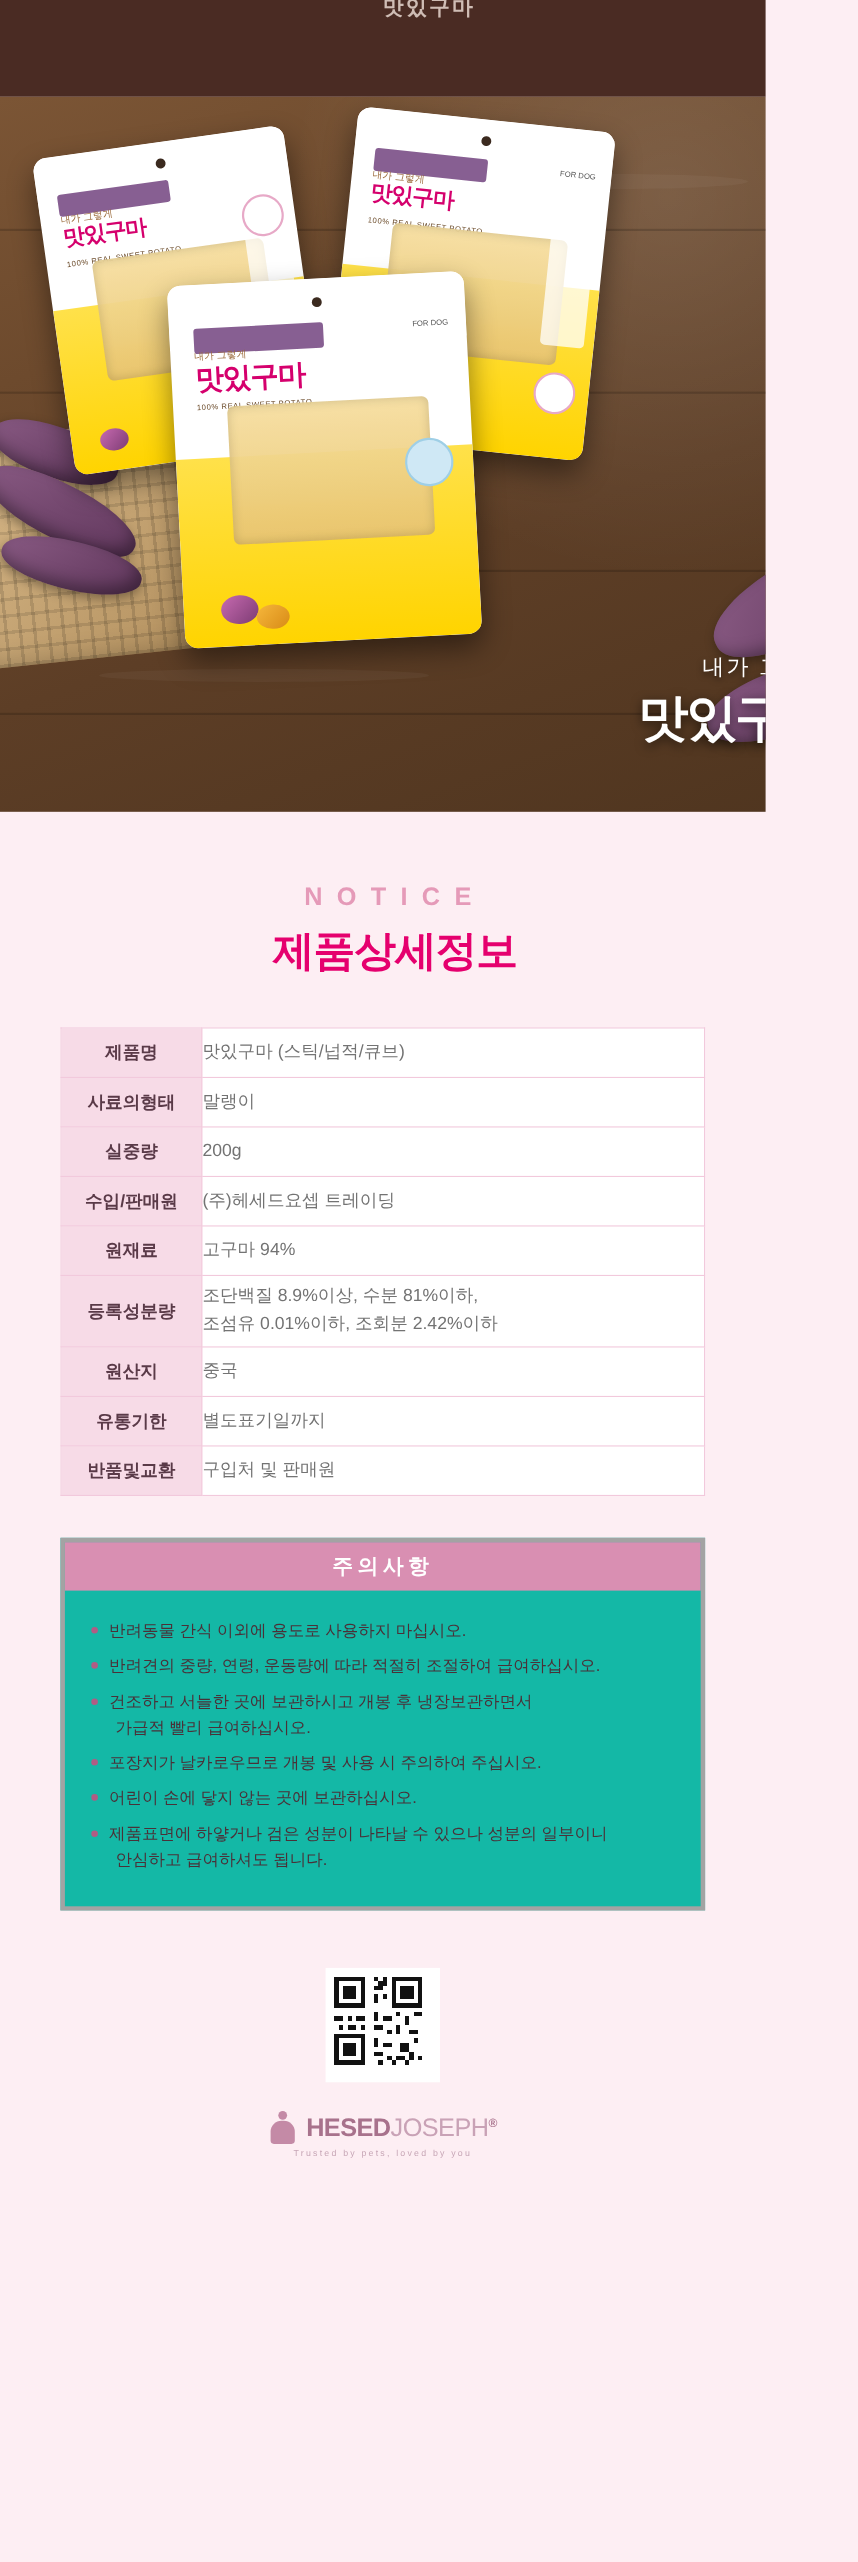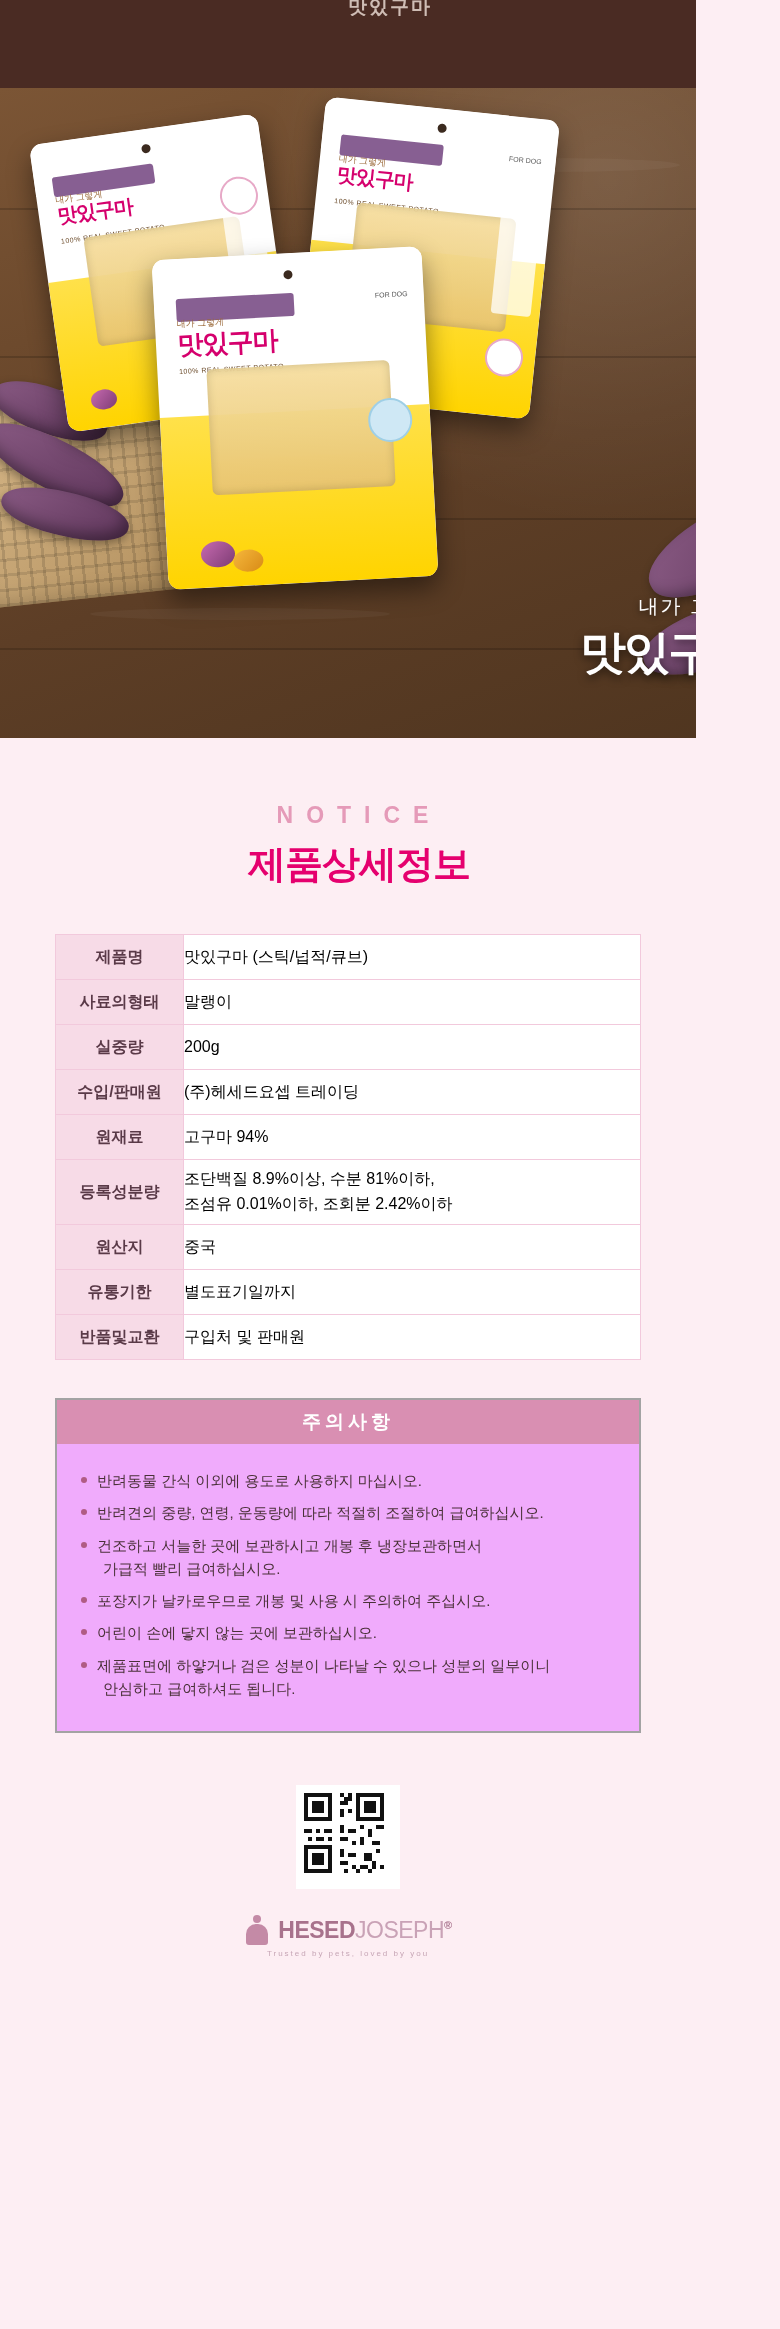--- a/index.html
+++ b/index.html
@@ -127,26 +127,26 @@
   table.spec td{
     border:1px solid #f2c9dc;
     padding:0;
     font-size:16px;
   }
   td.k{
     width:127px;background:#f7dbe7;color:#5a3a48;text-align:center;
     font-weight:bold;height:44px;
   }
   td.v{
-    background:#fff;color:#000000;padding:10px 16px;line-height:1.55;
+    background:#fff;color:#737373;padding:10px 16px;line-height:1.55;
   }
   td.k.tall{height:64px;}
 
   
-  .caution{margin:38px 55px 0 55px;border:2px solid #a3a3a3;background:#f0abfc;}
+  .caution{margin:38px 55px 0 55px;border:4px solid #a3a3a3;background:#14b8a6;}
   .caution-head{
     background:#d98fb2;color:#fff;text-align:center;font-size:19px;font-weight:bold;
     letter-spacing:4px;padding:9px 0;
   }
   .caution-body{padding:16px 22px 22px 22px;}
   .caution-body ul{list-style:none;margin:0;padding:0;}
   .caution-body li{
     position:relative;padding-left:18px;margin:9px 0;
     font-size:15px;color:#4a3138;line-height:1.55;
   }

